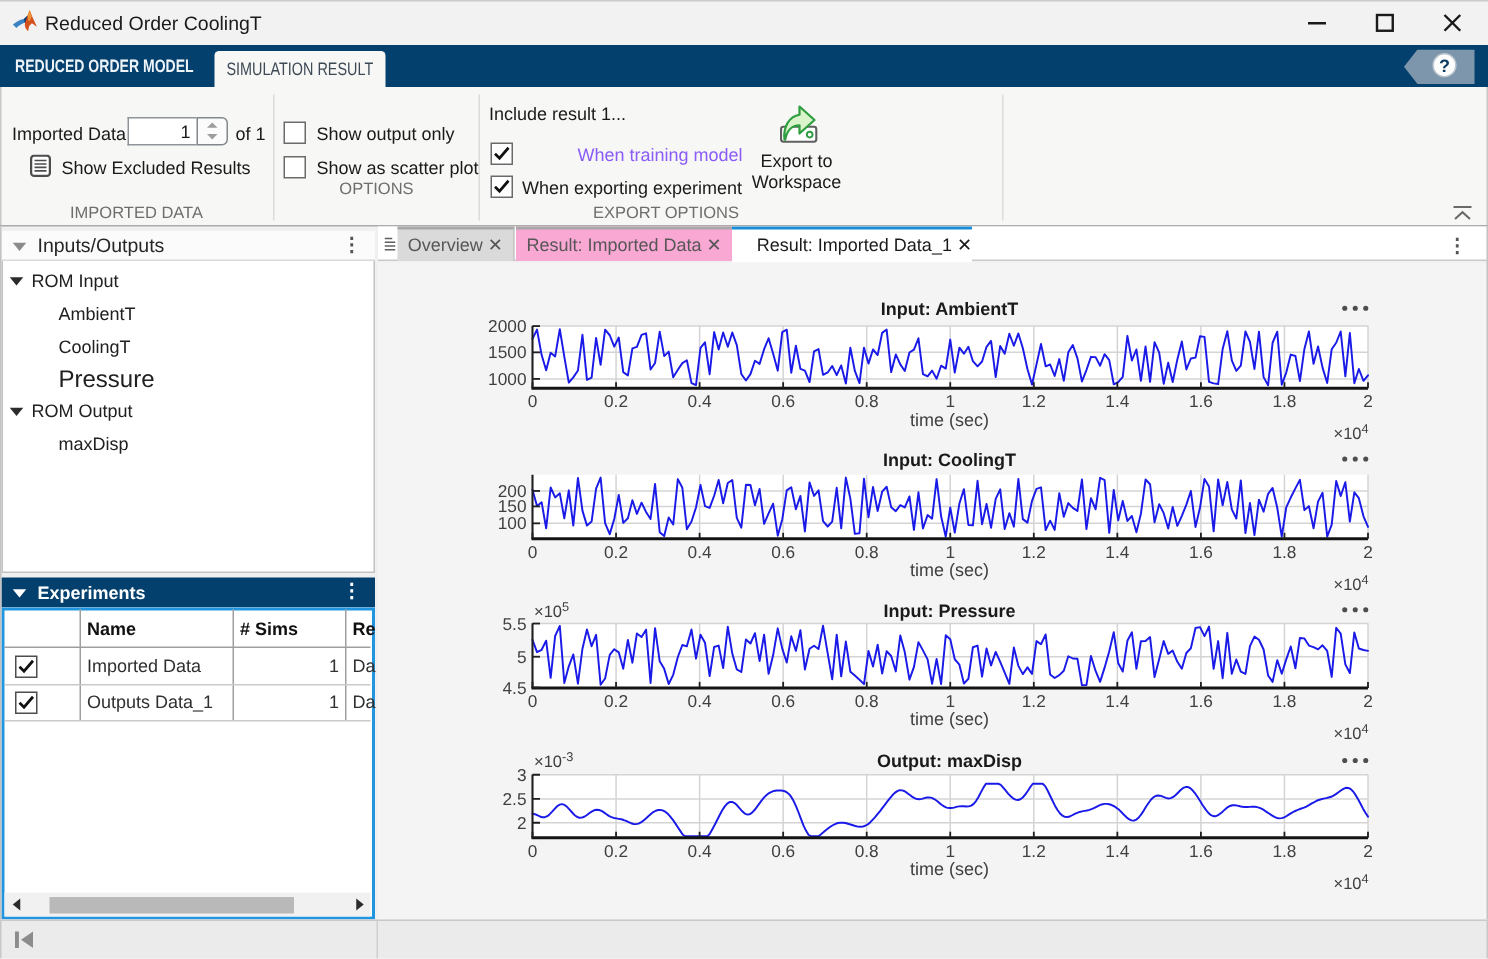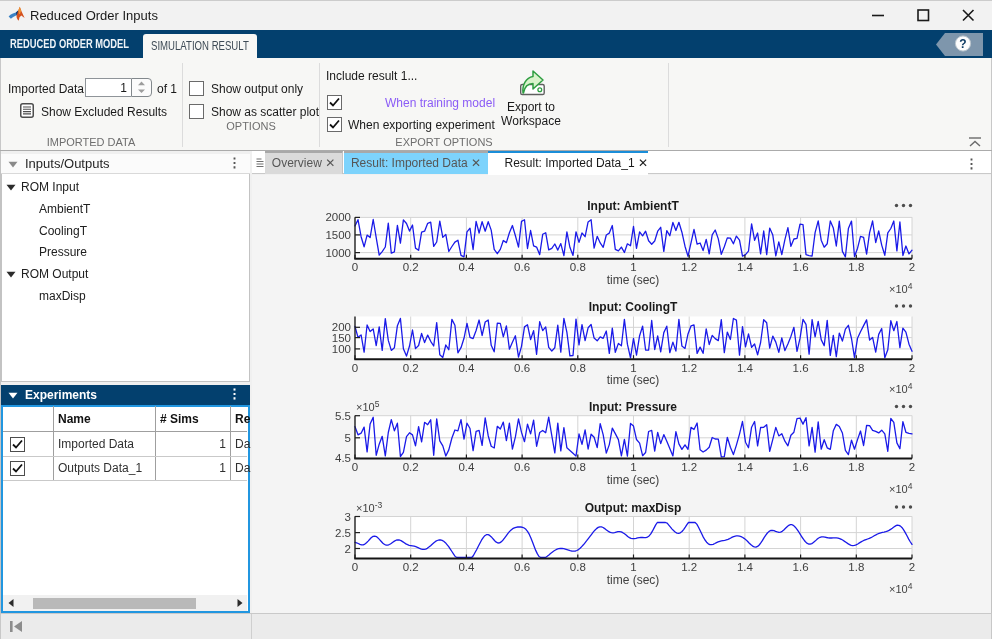--- a/index.html
+++ b/index.html
@@ -10,21 +10,21 @@
 </head>
 <body>
 
 <div class="abs" style="left:0;top:0;width:992px;height:30px;background:#f2f2f2;border-top:1px solid #cccccc;"></div>
 <svg class="abs" style="left:8px;top:6px;" width="18" height="17" viewBox="0 0 18 17">
   <path d="M0.6 10.4 C3 8.2 5.8 6.9 7.9 6.6 L10.4 4.3 L9.5 8.9 C6.6 9.6 4.4 11.3 2.9 12.7 Z" fill="#3b82c4"></path>
   <path d="M7.9 6.6 L10.4 4.3 L11 7.9 L8.7 9.5 Z" fill="#173a70"></path>
   <path d="M10.4 4.3 L11.8 0.7 L13.6 5.4 L16.6 11.9 L13.3 9.5 L11.5 11.3 L10.7 14.8 C9 13.3 8.1 10.9 8.7 9.5 Z" fill="#d4511e"></path>
   <path d="M11.8 0.7 L13.1 4.8 L12 8 L11 7.9 L10.4 4.3 Z" fill="#ee9432"></path>
 </svg>
-<div class="abs" style="left:30px;top:0;height:30px;line-height:31px;font-size:13px;color:#1a1a1a;white-space:nowrap;">Reduced Order Inputs</div>
+<div class="abs" style="left:30px;top:0;height:30px;line-height:31px;font-size:13px;color:#1a1a1a;white-space:nowrap;">Reduced Order CoolingT</div>
 <svg class="abs" style="left:865px;top:0;" width="120" height="30" viewBox="0 0 120 30">
   <line x1="7" y1="15.5" x2="19" y2="15.5" stroke="#1a1a1a" stroke-width="1.6"></line>
   <rect x="53" y="10" width="10.5" height="10.5" fill="none" stroke="#1a1a1a" stroke-width="1.6"></rect>
   <path d="M98 10 L108.5 20.5 M108.5 10 L98 20.5" stroke="#1a1a1a" stroke-width="1.6"></path>
 </svg>
 
 <div class="abs" style="left:0;top:30px;width:992px;height:28px;background:#03406e;"></div>
 <div class="abs" style="left:10px;top:30px;height:28px;line-height:29px;font-size:12px;font-weight:bold;color:#eef3f7;transform:scaleX(0.78);transform-origin:0 50%;white-space:nowrap;">REDUCED ORDER MODEL</div>
 <div class="abs" style="left:143px;top:34px;width:114px;height:24px;background:#f7f7f5;border-radius:3px 3px 0 0;"></div>
 <div class="abs" style="left:151px;top:34px;height:24px;line-height:25px;font-size:12px;color:#3d4a55;transform:scaleX(0.80);transform-origin:0 50%;white-space:nowrap;">SIMULATION RESULT</div>
@@ -91,21 +91,21 @@
   </svg>
 <div class="abs" style="left:25px;top:156px;font-size:13px;color:#262626;">Inputs/Outputs</div>
 <div class="abs" style="left:228px;top:155px;font-size:13px;font-weight:bold;color:#555;">⋮</div>
 
 <svg class="abs" style="left:6px;top:183.5px;" width="10" height="7" viewBox="0 0 10 7">
     <path d="M0.5 0.8 L9.5 0.8 L5 6.4 Z" fill="#2b2b2b"></path>
   </svg>
 <div class="abs" style="left:21px;top:179.5px;font-size:12px;color:#202020;">ROM Input</div>
 <div class="abs" style="left:39px;top:201.5px;font-size:12px;color:#202020;text-align:center;">AmbientT</div>
 <div class="abs" style="left:39px;top:223.5px;font-size:12px;color:#202020;">CoolingT</div>
-<div class="abs" style="left:39px;top:245px;font-size:12px;color:#202020;">Pressure</div>
+<div class="abs" style="left:39px;top:245px;font-size:16px;color:#202020;">Pressure</div>
 <svg class="abs" style="left:6px;top:270.5px;" width="10" height="7" viewBox="0 0 10 7">
     <path d="M0.5 0.8 L9.5 0.8 L5 6.4 Z" fill="#2b2b2b"></path>
   </svg>
 <div class="abs" style="left:21px;top:266.5px;font-size:12px;color:#202020;">ROM Output</div>
 <div class="abs" style="left:39px;top:288.5px;font-size:12px;color:#202020;">maxDisp</div>
 
 <div class="abs" style="left:1px;top:385px;width:249px;height:20px;background:#03406e;"></div>
 <svg class="abs" style="left:8px;top:392px;" width="10" height="7" viewBox="0 0 10 7">
     <path d="M0.5 0.8 L9.5 0.8 L5 6.4 Z" fill="#fff"></path>
   </svg>
@@ -144,21 +144,21 @@
 <svg class="abs" style="left:235px;top:598px;" width="10" height="10" viewBox="0 0 10 10">
     <path d="M2.5 1 L7.5 5 L2.5 9 Z" fill="#2b2b2b"></path>
   </svg>
 <div class="abs" style="left:33px;top:597.5px;width:163px;height:11px;background:#b9b9b9;"></div>
 
 <div class="abs" style="left:252px;top:151px;width:739px;height:23px;background:#ffffff;border-bottom:1px solid #c9c9c9;"></div>
 <svg class="abs" style="left:256px;top:158px;" width="8" height="10" viewBox="0 0 8 10">
   <path d="M0.5 1 H5.5 M0.5 3.5 H7.5 M0.5 6 H7.5 M0.5 8.5 H7.5" stroke="#5f5f5f" stroke-width="0.9"></path>
 </svg>
 <div class="abs" style="left:265px;top:151px;width:78px;height:23px;background:#dadada;border-top:2px solid #a8a8a8;border-right:1px solid #c4c4c4;font-size:12px;color:#565656;line-height:21px;text-align:center;">Overview ✕</div>
-<div class="abs" style="left:344px;top:151px;width:144px;height:23px;background:#7dd3fc;border-top:2px solid #a8a8a8;font-size:12px;color:#565656;line-height:21px;text-align:center;">Result: Imported Data ✕</div>
+<div class="abs" style="left:344px;top:151px;width:144px;height:23px;background:#f9a8d4;border-top:2px solid #a8a8a8;font-size:12px;color:#565656;line-height:21px;text-align:center;">Result: Imported Data ✕</div>
 <div class="abs" style="left:488px;top:151px;width:160px;height:24px;background:#ffffff;border-top:2px solid #1a8dd8;font-size:12px;color:#1a1a1a;line-height:21px;text-align:right;">Result: Imported Data_1 ✕</div>
 <div class="abs" style="left:965px;top:156px;font-size:13px;font-weight:bold;color:#555;">⋮</div>
 
 <div class="abs" style="left:252px;top:175px;width:739px;height:438px;background:#f4f4f4;"></div>
 
 <svg class="abs" style="left:0;top:0;" width="992" height="639" viewBox="0 0 992 639" font-family="Liberation Sans, sans-serif">
 <rect x="355.0" y="217.2" width="557.0" height="41.60000000000002" fill="#ffffff"></rect>
 <line x1="410.7" y1="217.2" x2="410.7" y2="258.8" stroke="#d4d4d4" stroke-width="1"></line>
 <line x1="466.4" y1="217.2" x2="466.4" y2="258.8" stroke="#d4d4d4" stroke-width="1"></line>
 <line x1="522.1" y1="217.2" x2="522.1" y2="258.8" stroke="#d4d4d4" stroke-width="1"></line>

